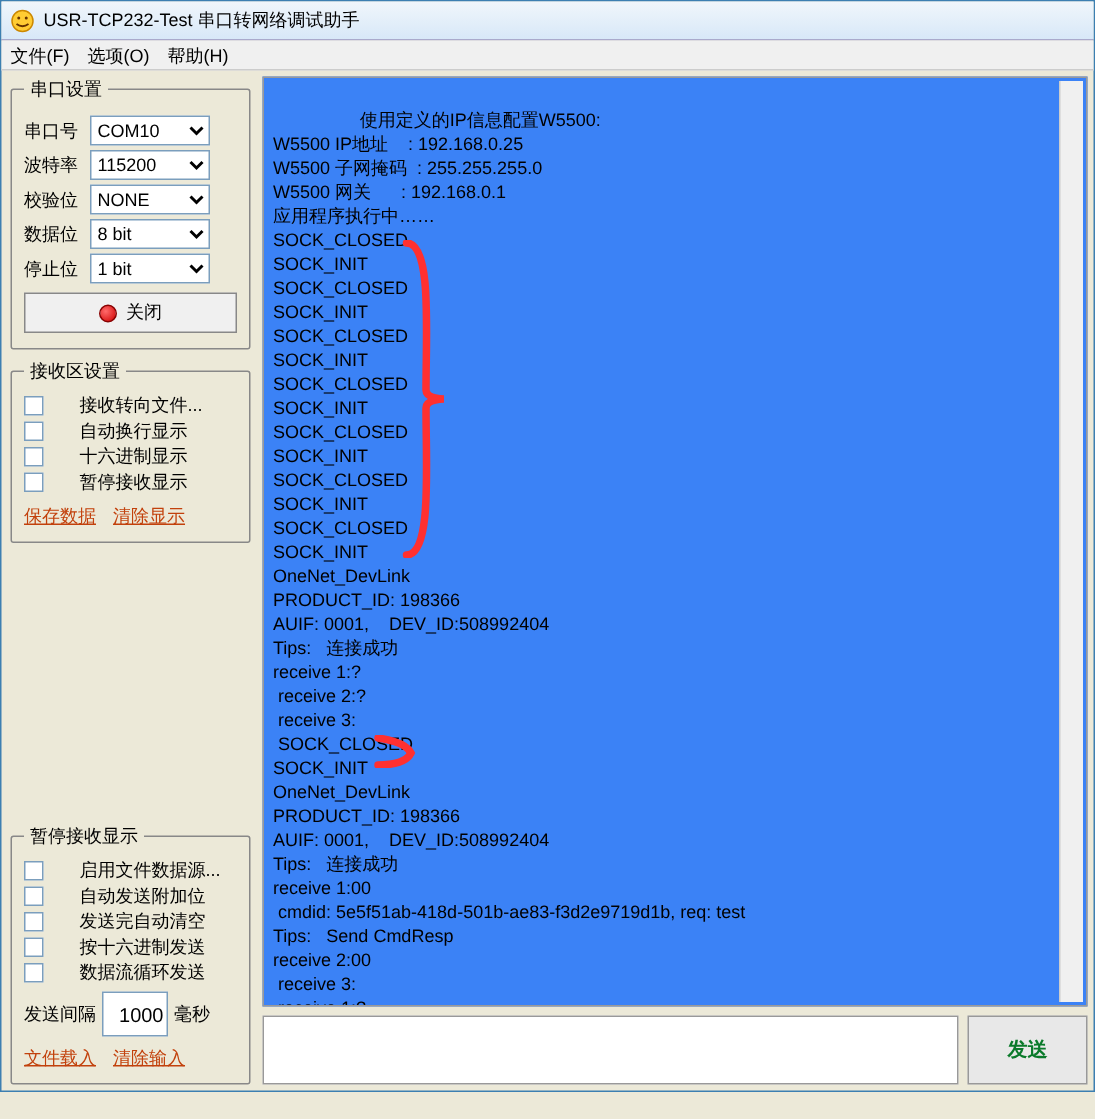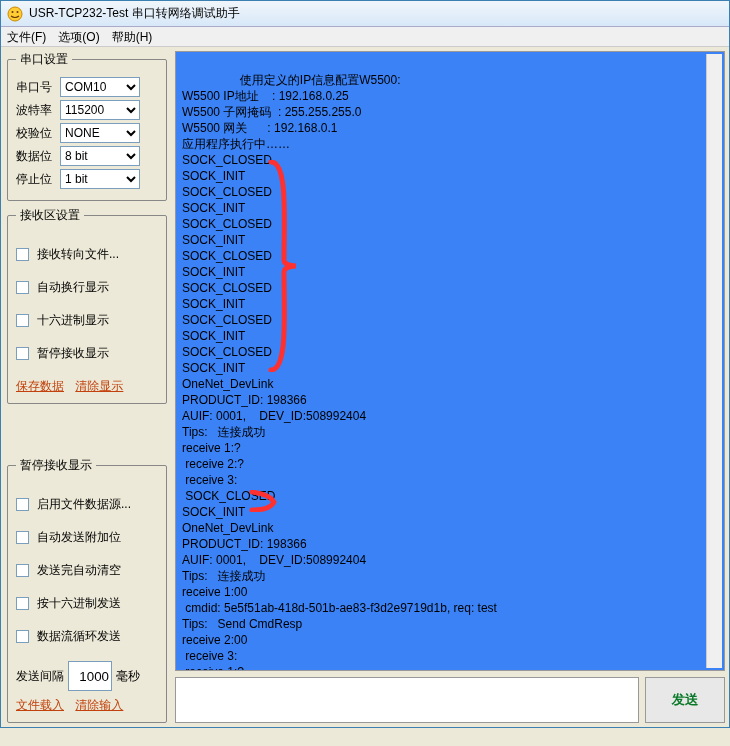--- a/index.html
+++ b/index.html
@@ -13,21 +13,21 @@
 .content { display: flex; padding: 4px; gap: 6px; }
 .left { width: 164px; display: flex; flex-direction: column; gap: 6px; }
 .right { flex: 1; display: flex; flex-direction: column; position: relative; }
 fieldset { border: 1px solid #888; border-radius: 2px; padding: 6px 8px 8px 8px; background: #ece9d8; }
 legend { font-size: 12px; padding: 0 4px; }
 .row { display: flex; align-items: center; gap: 4px; margin: 3px 0; }
 .row label { width: 40px; }
 select { width: 80px; height: 20px; font-size: 12px; background: #fff; border: 1px solid #7b9ebd; }
 .btn-close { display: flex; align-items: center; justify-content: center; gap: 6px; border: 1px solid #888; background: #f0f0f0; padding: 4px 18px; margin: 6px auto 2px auto; cursor: pointer; }
 .red-dot { width: 12px; height: 12px; border-radius: 50%; background: radial-gradient(circle at 35% 35%, #ff6b6b, #d00000); border:1px solid #800; }
-.chk-row { display: flex; align-items: center; gap: 8px; margin: 16px 0; }
+.chk-row { display: flex; align-items: center; gap: 24px; margin: 0 0; }
 .chk { width: 13px; height: 13px; border: 1px solid #7b9ebd; background: #fff; }
 .linkrow { margin-top: 6px; }
 .linkrow span { color: #c2410c; text-decoration: underline; cursor: pointer; margin-right: 8px; }
 .recv-area { border: 1px solid #999; background: #3b82f6; font-family: "NSimSun", "SimSun", monospace; font-size: 12px; line-height: 16px; padding: 4px 6px; height: 620px; overflow: hidden; white-space: pre; position: relative; }
 .send-area { display: flex; gap: 6px; margin-top: 6px; }
 .send-input { flex: 1; border: 1px solid #999; background: #fff; height: 46px; }
 .send-btn { width: 80px; background: #e8e8e8; border: 1px solid #999; color: #0a7a2a; font-weight: bold; cursor: pointer; }
 .interval-row { display:flex; align-items:center; gap:4px; margin:4px 0 2px 0; }
 .interval-row input { width: 44px; height: 30px; border:1px solid #7b9ebd; text-align:right; padding:0 2px;}
 .scroll-track { position:absolute; right:2px; top:2px; bottom:2px; width:16px; background:#f0f0f0; border-left:1px solid #ccc;}
@@ -74,20 +74,24 @@
           <label>校验位</label>
           <select><option>NONE</option></select>
         </div>
         <div class="row">
           <label>数据位</label>
           <select><option>8 bit</option></select>
         </div>
         <div class="row">
           <label>停止位</label>
           <select><option>1 bit</option></select>
+        </div>
+        <div class="btn-close">
+          <span class="red-dot"></span>
+          <span>关闭</span>
         </div>
       </fieldset>
 
       <fieldset>
         <legend>接收区设置</legend>
         <div class="chk-row">
             <span class="chk"></span>
             <span>接收转向文件...</span>
           </div>
         <div class="chk-row">

